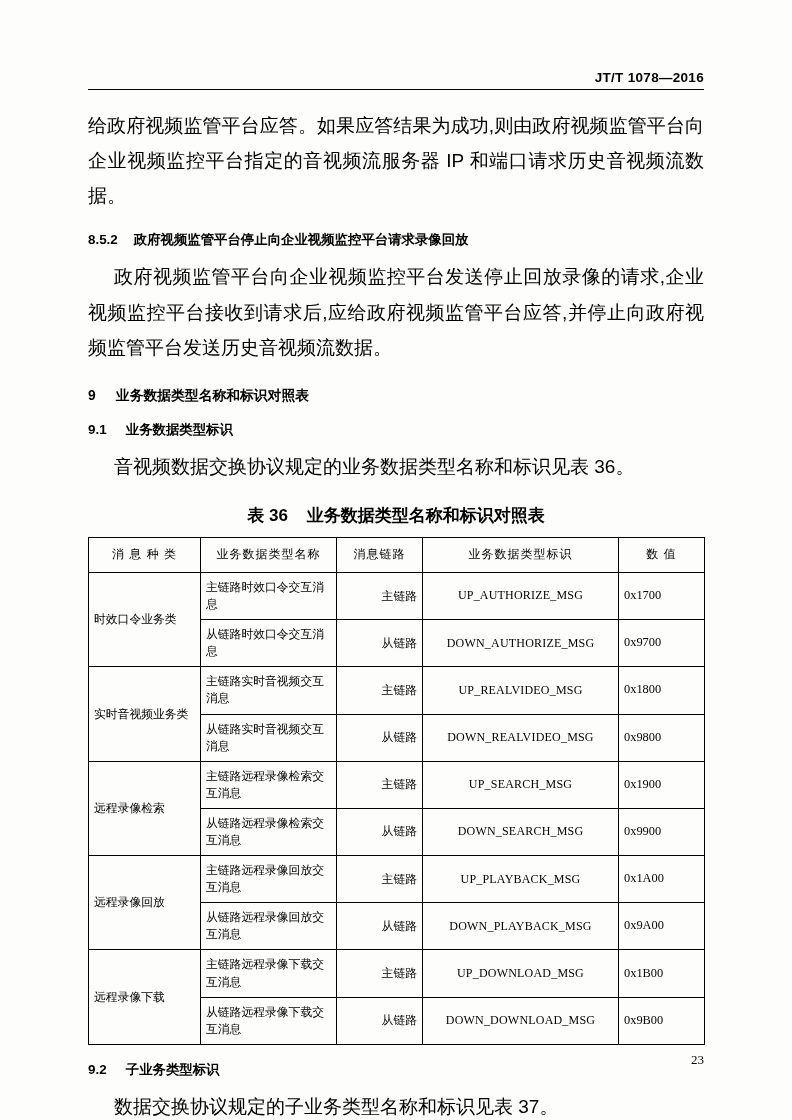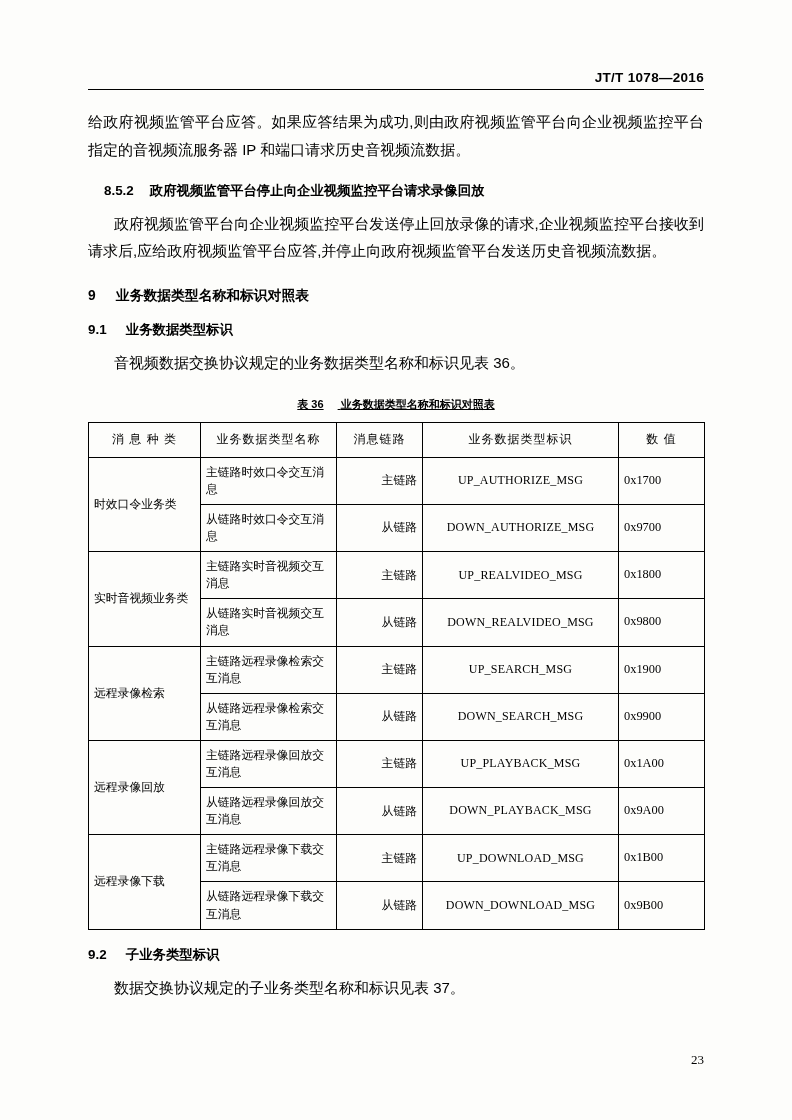--- a/index.html
+++ b/index.html
@@ -39,34 +39,34 @@
     padding-bottom: 4px;
   }
   .header-rule {
     border-bottom: 1.4px solid #000;
     width: 100%;
     margin-bottom: 18px;
   }
   
   p.body-text {
     font-family: "Liberation Sans", sans-serif;
-    font-size: 15px;
+    font-size: 19px;
     line-height: 1.85;
     margin: 0 0 14px 0;
     text-align: justify;
     color: #000;
   }
   p.indent {
     text-indent: 26px;
   }
   h3.clause {
     font-family: "Liberation Sans", sans-serif;
     font-size: 13.4px;
     font-weight: bold;
-    margin: 18px 0 10px 16px;
+    margin: 18px 0 10px 0;
     color: #000;
   }
   h3.clause .num {
     display: inline-block;
     min-width: 42px;
   }
   h2.section {
     font-family: "Liberation Sans", sans-serif;
     font-size: 13.8px;
     font-weight: bold;
@@ -84,25 +84,24 @@
     margin: 16px 0 10px 0;
     color: #000;
   }
   h3.subsection .num {
     display: inline-block;
     min-width: 34px;
   }
   .table-caption {
     text-align: center;
     font-family: "Liberation Sans", sans-serif;
-    font-size: 11px;
+    font-size: 17px;
     font-weight: bold;
     margin: 20px 0 10px 0;
     color: #000;
-    text-decoration: underline;
   }
   .table-caption .cap-num {
     margin-right: 14px;
   }
   
   table.data {
     border-collapse: collapse;
     width: 616px;
     table-layout: fixed;
     font-size: 11.6px;

